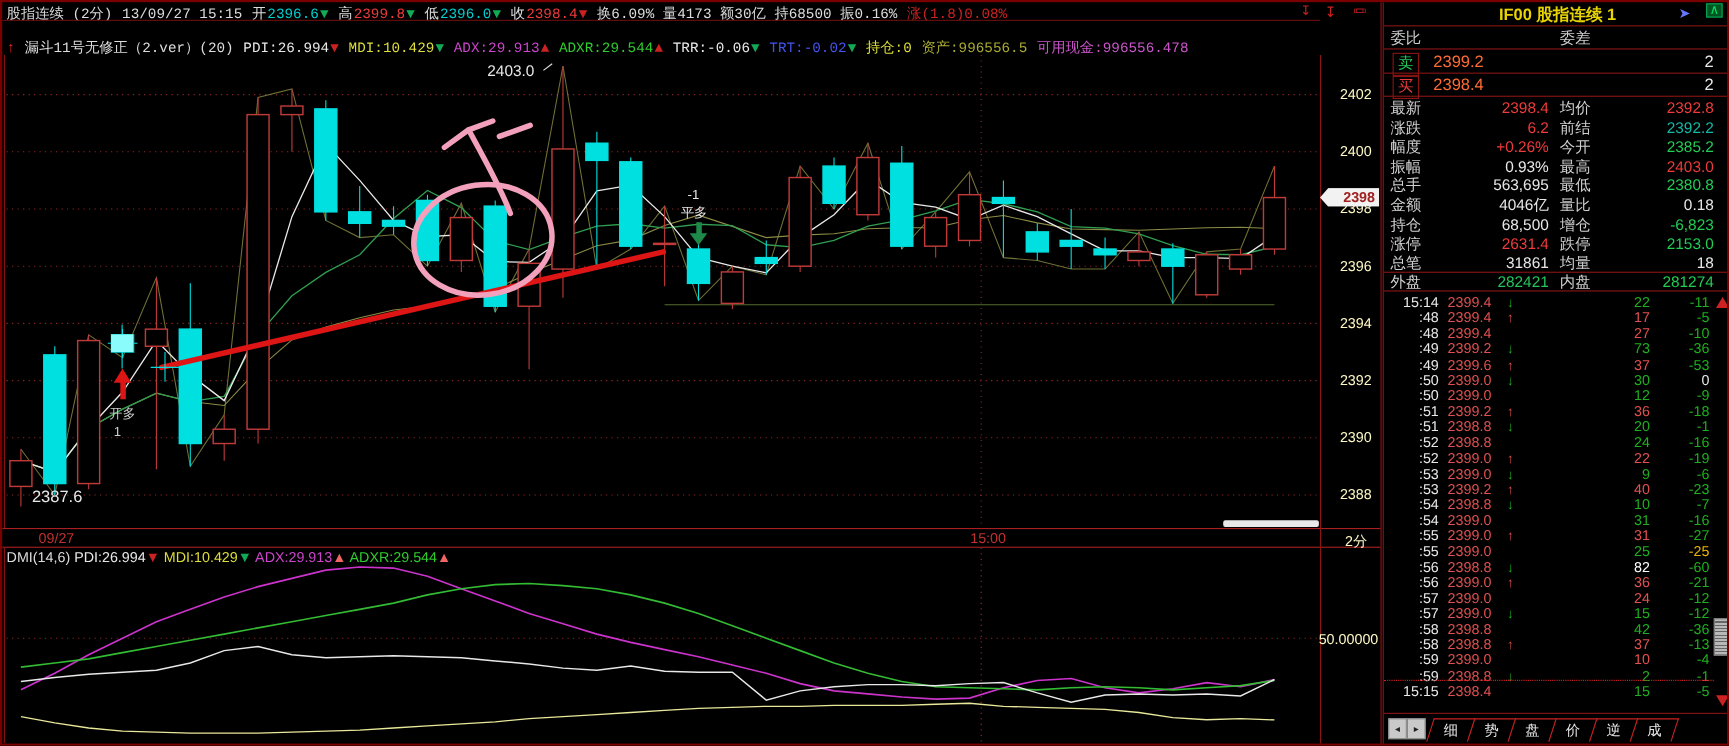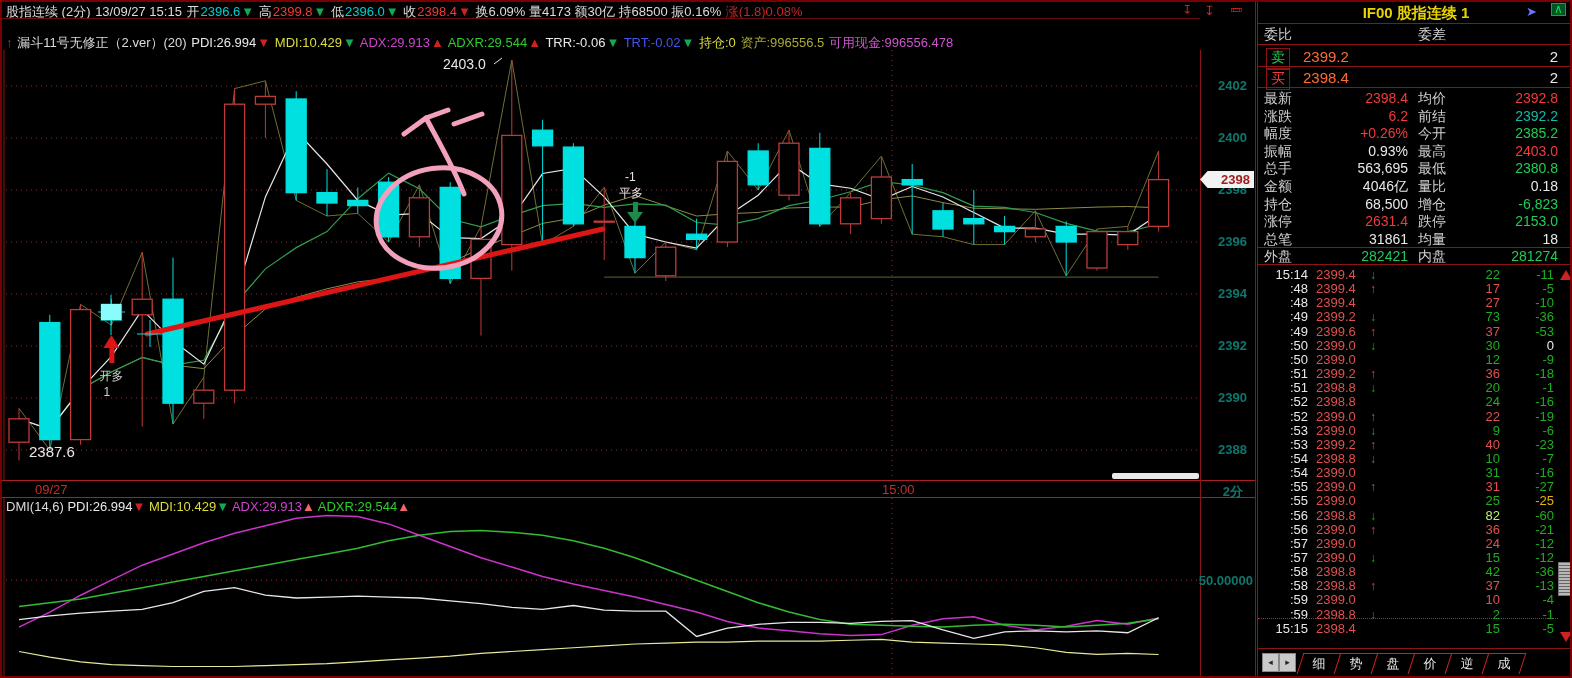--- a/index.html
+++ b/index.html
@@ -1,30 +1,30 @@
 <!DOCTYPE html>
 <html><head>
 <meta charset="utf-8">
 <style>
   html,body{margin:0;padding:0;background:#111;}
   #app{position:relative;width:1572px;height:678px;background:#000;overflow:hidden;
        font-family:"Liberation Sans","DejaVu Sans",sans-serif;border:2px solid #7a0000;box-sizing:border-box;}
   .abs{position:absolute;}
   
-  #topbar{left:0;top:0;width:1198px;height:48px;}
+  #topbar{left:0;top:0;width:1198px;height:48px;font-family:Liberation Mono, monospace;}
   .tbline{position:absolute;left:4px;white-space:nowrap;font-size:13px;letter-spacing:0;}
   .tbline span{margin-right:1px;}
   #tb1{top:1px;} #tb2{top:17px;} #tb3{top:32px;}
   .hline{position:absolute;height:1px;background:#6a0e0e;}
   .vline{position:absolute;width:1px;background:#8b1414;}
   #dmi-label{left:4px;top:497px;font-size:13px;white-space:nowrap;z-index:5;}
   .anno{position:absolute;color:#e8e8e8;z-index:6;}
   
   #axis-strip{left:1198px;top:0;width:55px;height:678px;}
-  .ylab{position:absolute;right:8px;font-size:13px;color:#0f766e;font-weight:bold;}
+  .ylab{position:absolute;right:8px;font-size:13px;color:#fef9c3;font-weight:normal;}
   #price-tag{position:absolute;left:0px;width:54px;height:17px;background:#f2f2f2;
      clip-path:polygon(0 50%,14% 0,100% 0,100% 100%,14% 100%);text-align:right;
      font-size:13px;font-weight:bold;color:#a02020;line-height:17px;padding-right:4px;box-sizing:border-box;z-index:7;}
   .strip-icon{position:absolute;font-size:11px;color:#cc2222;}
   
   #rpanel{left:1255px;top:0;width:317px;height:678px;border-left:1px solid #8b1414;box-sizing:border-box;}
   #rp-title{position:absolute;left:0;top:2px;width:100%;text-align:center;color:#e8d400;font-size:15px;font-weight:bold;}
   .rp-sep{position:absolute;left:0;width:100%;height:1px;background:#8b1414;}
   .cell-label{position:absolute;color:#cfcfcf;font-size:14px;}
   .cell-val{position:absolute;font-size:14px;text-align:right;}
@@ -417,21 +417,21 @@
           <span class="t-time">:55</span>
           <span class="t-price">2399.0</span>
   <span class="t-arrow" style="color:#000"></span>
   <span class="t-vol" style="color:#1fae1f">25</span>
   <span class="t-delta" style="color:#eab308">-25</span>
         </div>
         <div class="tickrow" style="top: 506.55px;">
           <span class="t-time">:56</span>
           <span class="t-price">2398.8</span>
   <span class="t-arrow" style="color:#1fae1f">↓</span>
-  <span class="t-vol" style="color:#bef264">82</span>
+  <span class="t-vol" style="color:#ffffff">82</span>
   <span class="t-delta" style="color:#1fae1f">-60</span>
         </div>
         <div class="tickrow" style="top: 520.7px;">
           <span class="t-time">:56</span>
           <span class="t-price">2399.0</span>
   <span class="t-arrow" style="color:#e05050">↑</span>
   <span class="t-vol" style="color:#e05050">36</span>
   <span class="t-delta" style="color:#1fae1f">-21</span>
         </div>
         <div class="tickrow" style="top: 534.85px;">

